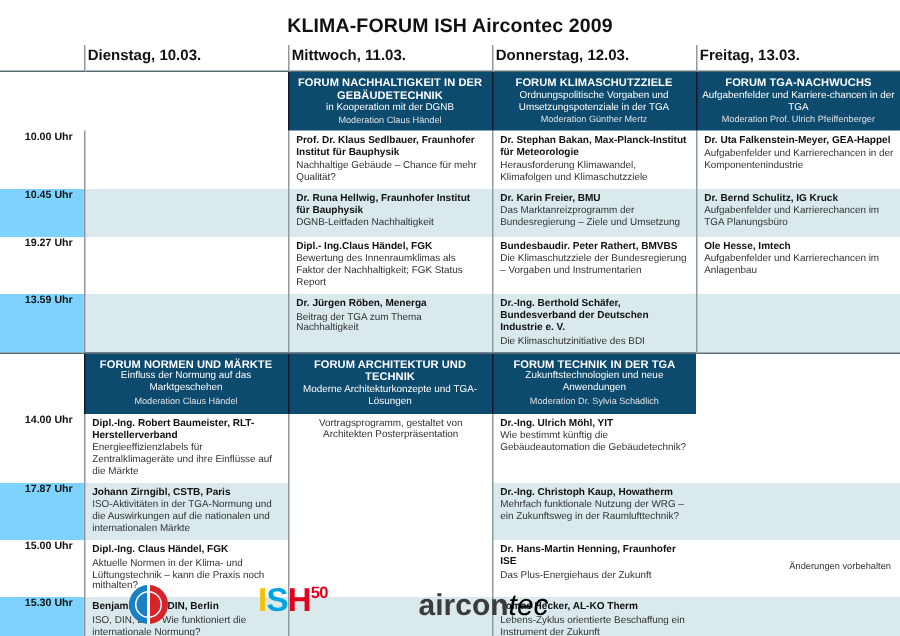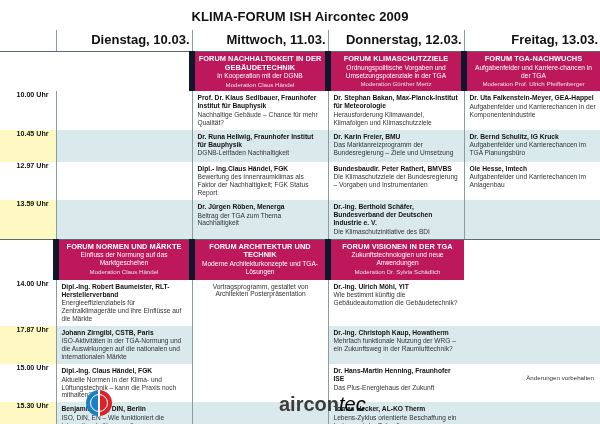--- a/index.html
+++ b/index.html
@@ -31,36 +31,36 @@
     table-layout:fixed;
   }
   table.sched td, table.sched th{
     padding:0;vertical-align:top;
   }
   col.c-time{width:56px;}
   col.c-day{width:136px;}
 
   
   .dayhdr{
-    text-align:right;
-    font-size:13px;font-weight:bold;
+    text-align:left;
+    font-size:10px;font-weight:bold;
     color:#111;
     padding:2px 2px 4px 2px !important;
     border-left:1px solid #8d9aa0;
     border-bottom:1px solid #5c6b72;
   }
   .dayhdr.first{border-left:1px solid #8d9aa0;}
   .dayhdr.spacer{border-left:none;border-bottom:1px solid #5c6b72;}
 
   
   .forum{
-    background:#be185d;
+    background:#0c4a6e;
     color:#ffffff;
     text-align:center;
-    border-left:6px solid #0f172a;
+    border-left:1px solid #0f172a;
     padding:3px 3px 3px 3px !important;
     line-height:1.18;
   }
   .forum .f-name{font-size:7.4px;font-weight:bold;display:block;letter-spacing:.05px;}
   .forum .f-sub{font-size:6.6px;display:block;}
   .forum .f-mod{font-size:6.1px;display:block;color:#e2e2e2;margin-top:1px;}
   .forum.empty{background:transparent;border-left:none;}
 
   
   .slot{
@@ -77,21 +77,21 @@
 
   .timecell{
     text-align:right;
     padding:0 7px 0 0 !important;
     font-size:7.1px;font-weight:bold;
     color:#111;
     vertical-align:middle;
   }
 
   tr.alt td{background:#dae9ec;}
-  tr.alt td.timecell{background:#fef9c3;}
+  tr.alt td.timecell{background:#7dd3fc;}
   tr.sepbot td{border-bottom:1px solid #5c6b72;}
 
   .nb{border-left:none !important;}
 
   
   .footer{
     position:absolute;left:0;top:376px;width:600px;height:48px;
   }
   .note{
     position:absolute;right:6px;top:-2px;
@@ -215,21 +215,21 @@
             <span class="spk">Dr. Karin Freier, BMU</span>
             <span class="desc">Das Marktanreizprogramm der Bundesregierung – Ziele und Umsetzung</span>
           </td>
           <td class="slot">
             <span class="spk">Dr. Bernd Schulitz, IG Kruck</span>
             <span class="desc">Aufgabenfelder und Karrierechancen im TGA Planungsbüro</span>
           </td>
         </tr>
 
         <tr>
-          <td class="timecell">12.97 Uhr</td>
+          <td class="timecell">19.27 Uhr</td>
           <td class="slot blank"></td>
           <td class="slot">
             <span class="spk">Dipl.- Ing.Claus Händel, FGK</span>
             <span class="desc">Bewertung des Innenraumklimas als Faktor der Nachhaltigkeit; FGK Status Report</span>
           </td>
           <td class="slot">
             <span class="spk">Bundesbaudir. Peter Rathert, BMVBS</span>
             <span class="desc">Die Klimaschutzziele der Bundesregierung – Vorgaben und Instrumentarien</span>
           </td>
           <td class="slot">
@@ -258,21 +258,21 @@
             <span class="f-name">FORUM NORMEN UND MÄRKTE</span>
             <span class="f-sub">Einfluss der Normung auf das Marktgeschehen</span>
             <span class="f-mod">Moderation Claus Händel</span>
           </td>
           <td class="forum">
             <span class="f-name">FORUM ARCHITEKTUR UND TECHNIK</span>
             <span class="f-sub">Moderne Architekturkonzepte und TGA-Lösungen</span>
             <span class="f-mod"></span>
           </td>
           <td class="forum">
-            <span class="f-name">FORUM VISIONEN IN DER TGA</span>
+            <span class="f-name">FORUM TECHNIK IN DER TGA</span>
             <span class="f-sub">Zukunftstechnologien und neue Anwendungen</span>
             <span class="f-mod">Moderation Dr. Sylvia Schädlich</span>
           </td>
           <td class="forum empty"></td>
         </tr>
 
         <tr>
           <td class="timecell">14.00 Uhr</td>
           <td class="slot">
             <span class="spk">Dipl.-Ing. Robert Baumeister, RLT-Herstellerverband</span>
@@ -335,20 +335,23 @@
     <div class="note">Änderungen vorbehalten</div>
 
     <div class="logos">
 
       <div class="logo logo-circ">
         <div class="c"></div>
           <div class="ring"></div>
           <div class="bar"></div>
       </div>
 
+      <div class="logo logo-ish">
+        <span class="w"><span class="i">I</span><span class="s">S</span><span class="h">H</span><span class="fifty">50</span></span>
+      </div>
 
       <div class="logo logo-air">
         <span class="b">aircon</span><span class="l">tec</span>
       </div>
 
 
     </div>
   </div>
 
 </div>

